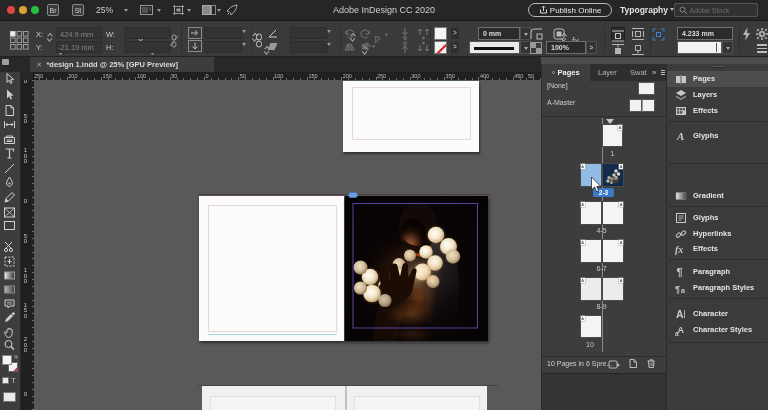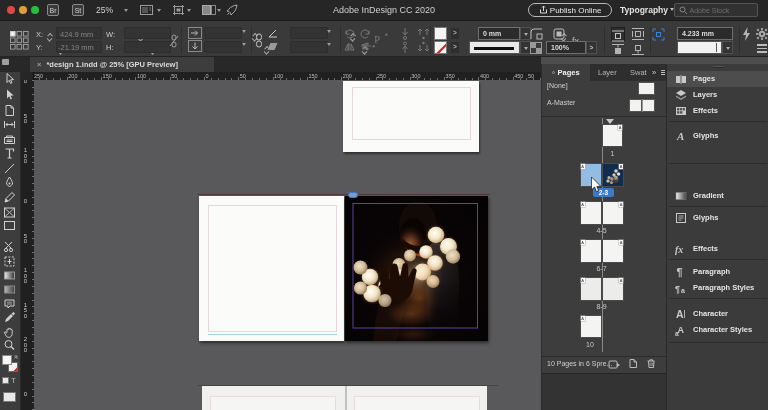--- a/index.html
+++ b/index.html
@@ -837,20 +837,28 @@
         </svg>
         <span>Gradient</span>
       </div>
 <div class="drow" style="top:145px">
         <svg class="dicon" width="12" height="12" viewBox="0 0 12 12">
           <rect x="1.5" y="1.5" width="9" height="9" fill="none" stroke="#c9c9c9"></rect>
           <path d="M3.5 4 h5 M3.5 6 h5 M3.5 8 h3" stroke="#c9c9c9" stroke-width=".8"></path>
         </svg>
         <span>Glyphs</span>
       </div>
+<div class="drow" style="top:161px">
+        <svg class="dicon" width="12" height="12" viewBox="0 0 12 12">
+          <path d="M5 7 L7 5" stroke="#c9c9c9" stroke-width="1"></path>
+          <rect x="1" y="5.6" width="5" height="3" rx="1.5" transform="rotate(-45 3.5 7.1)" fill="none" stroke="#c9c9c9"></rect>
+          <rect x="6" y="3.6" width="5" height="3" rx="1.5" transform="rotate(-45 8.5 5.1)" fill="none" stroke="#c9c9c9"></rect>
+        </svg>
+        <span>Hyperlinks</span>
+      </div>
 <div class="drow" style="top:176px">
         <svg class="dicon" width="12" height="12" viewBox="0 0 12 12">
           <text x="0" y="9.5" font-size="10" font-style="italic" fill="#c9c9c9" font-family="Liberation Serif">fx</text>
         </svg>
         <span>Effects</span>
       </div>
 <div class="drow" style="top:199px">
         <svg class="dicon" width="12" height="12" viewBox="0 0 12 12">
           <text x="1.5" y="10" font-size="11" fill="#c9c9c9">¶</text>
         </svg>

